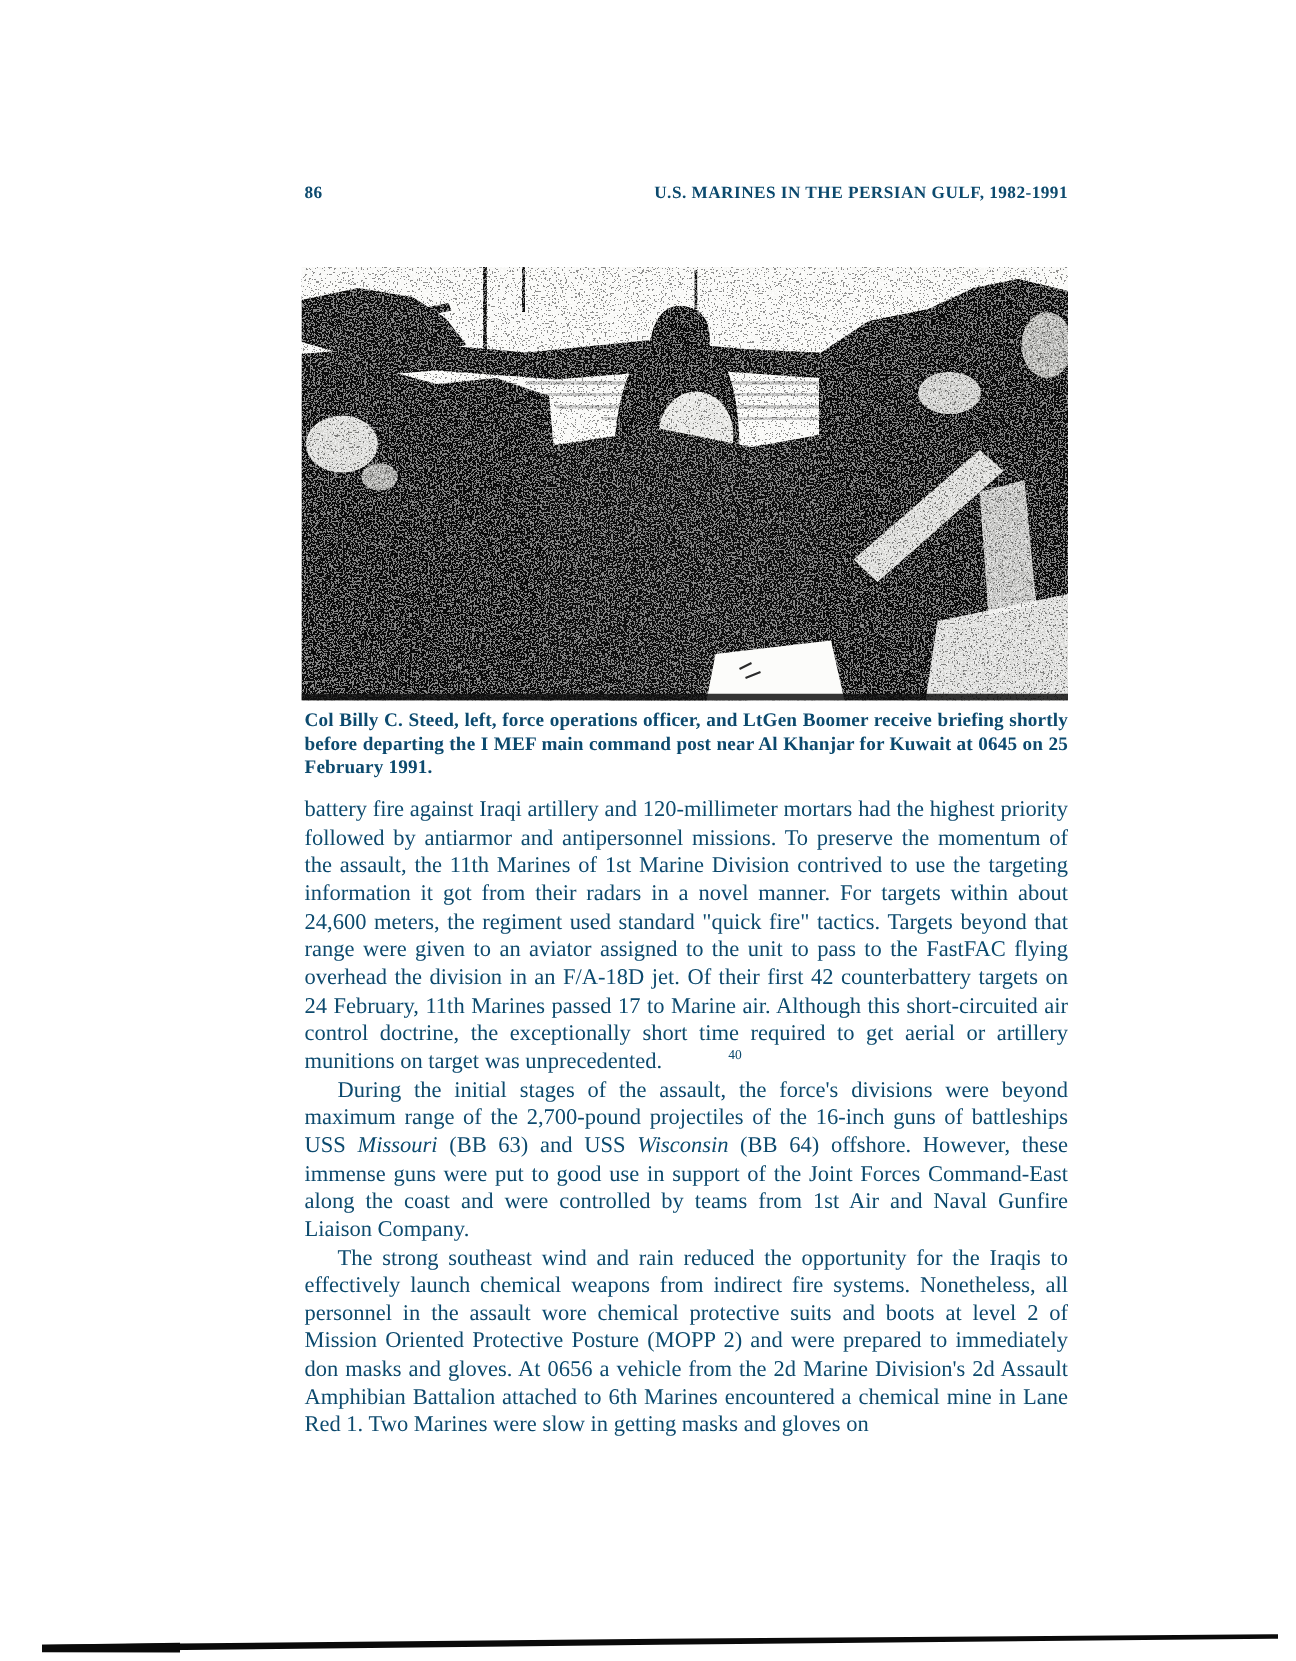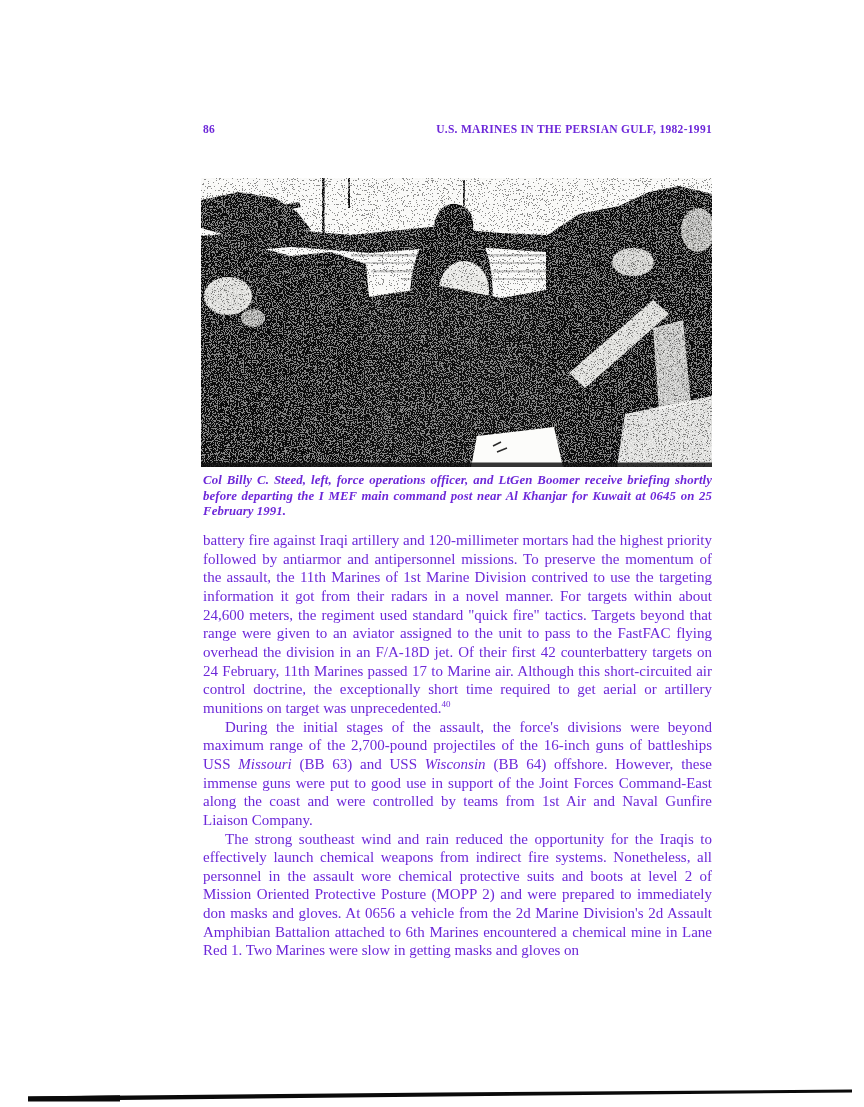--- a/index.html
+++ b/index.html
@@ -3,21 +3,21 @@
 <meta charset="utf-8">
 <style>
   html, body { margin: 0; padding: 0; background: #ffffff; }
   .page {
     position: relative;
     width: 864px;
     height: 1107px;
     background: #ffffff;
     overflow: hidden;
     font-family: "Liberation Serif", serif;
-    color: #6d28d9;
+    color: #0c4a6e;
   }
   .running-header {
     position: absolute;
     top: 123px;
     left: 203px;
     width: 509px;
     display: flex;
     justify-content: space-between;
     align-items: baseline;
     font-size: 11.5px;
@@ -34,39 +34,39 @@
   }
   .photo-frame svg { display: block; }
   .caption {
     position: absolute;
     top: 473px;
     left: 203px;
     width: 509px;
     font-size: 12.8px;
     line-height: 15.6px;
     font-weight: bold;
-    font-style: italic;
     text-align: justify;
     letter-spacing: 0.1px;
   }
   .body-text {
     position: absolute;
     top: 531px;
     left: 203px;
     width: 509px;
     font-size: 15px;
     line-height: 18.65px;
     text-align: justify;
   }
   .body-text p { margin: 0; }
   .body-text p.indented { text-indent: 22px; }
   .body-text sup {
     font-size: 9px;
     line-height: 0;
     vertical-align: super;
+    margin-left: 44px;
   }
   .ship-name { font-style: italic; }
   .scan-line {
     position: absolute;
     left: 0;
     top: 1083px;
     width: 864px;
     height: 24px;
   }
 </style>

